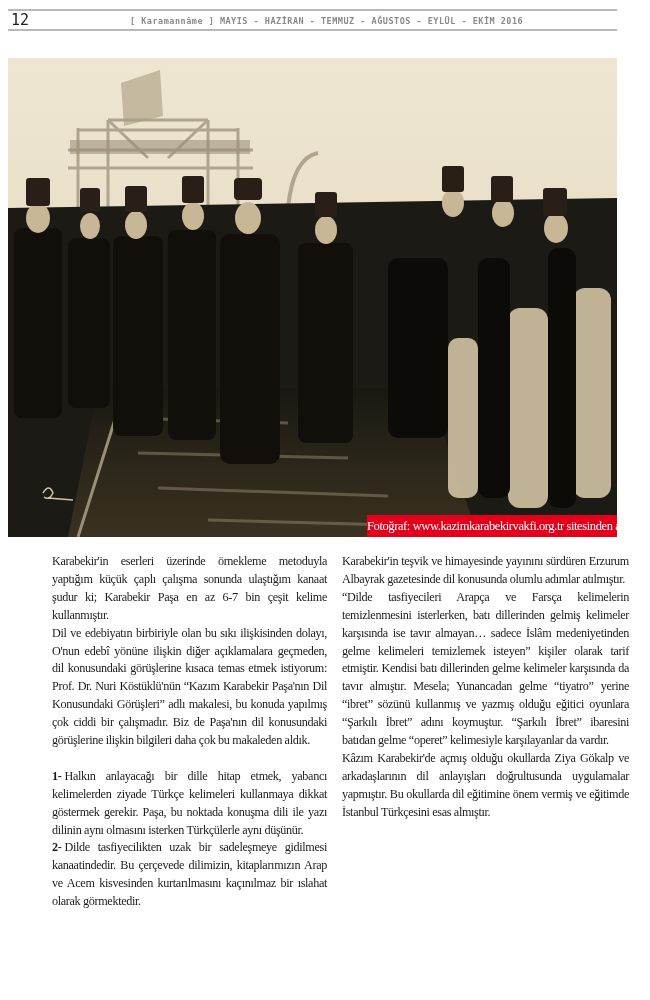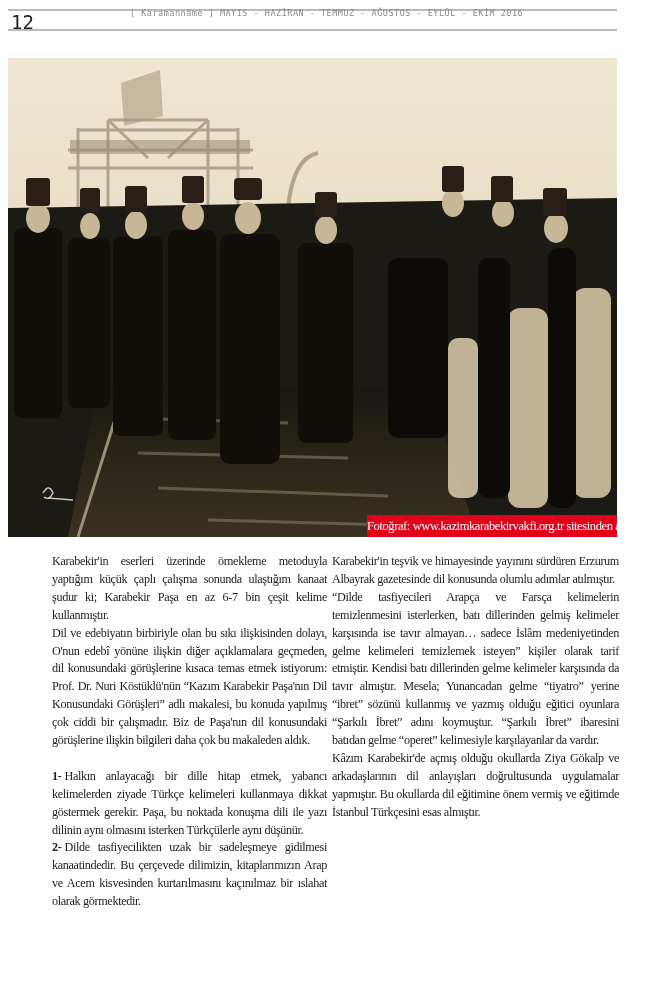--- a/index.html
+++ b/index.html
@@ -4,37 +4,37 @@
   <style>
     html, body { margin: 0; padding: 0; background: #ffffff; }
     body { width: 650px; height: 1000px; position: relative; overflow: hidden;
            font-family: "Liberation Serif", "DejaVu Serif", serif; color: #1a1a1a; }
 
     
     .hdr-rule { position: absolute; left: 8px; width: 609px; height: 2px; background: #b9b9b9; }
     .hdr-rule.top { top: 9px; }
     .hdr-rule.bot { top: 29px; }
     .page-num { position: absolute; left: 11px; top: 11px; font-family: "DejaVu Sans Mono", monospace;
-                font-size: 19px; color: #222; letter-spacing: 0px; }
-    .running-head { position: absolute; left: 130px; top: 8px; font-family: "DejaVu Sans Mono", monospace;
-                    font-size: 8.5px; color: #8a8a8a; letter-spacing: 0.5px; white-space: nowrap; }
+                font-size: 15px; color: #222; letter-spacing: 0px; }
+    .running-head { position: absolute; left: 130px; top: 16px; font-family: "DejaVu Sans Mono", monospace;
+                    font-size: 8.5px; color: #8a8a8a; letter-spacing: 0.5px; white-space: nowrap; font-weight: bold; }
 
     
     .photo { position: absolute; left: 8px; top: 58px; width: 609px; height: 479px; overflow: hidden;
              background: #2a241a; }
     .photo svg { display: block; width: 100%; height: 100%; }
     .caption { position: absolute; right: 0; bottom: 0; width: 250px; height: 22px; background: #e2001a;
                color: #ffffff; font-family: "Liberation Serif", serif; font-size: 12.5px; line-height: 22px;
                text-align: center; white-space: nowrap; letter-spacing: -0.4px; }
 
     
     .col { position: absolute; top: 553px; font-size: 12.2px; line-height: 17.9px; text-align: justify;
            letter-spacing: -0.35px; color: #1c1c1c; }
     .col.left { left: 52px; width: 275px; }
-    .col.right { left: 332px; width: 287px; }
+    .col.right { left: 342px; width: 287px; }
     .col p { margin: 0; }
     .col .indent { text-indent: 42px; }
     .col .gap { height: 17.9px; }
     .col b.num { font-weight: bold; margin-right: 3px; }
   </style>
 </head>
 <body>
 
 <div class="hdr-rule top"></div>
 <div class="page-num">12</div>

